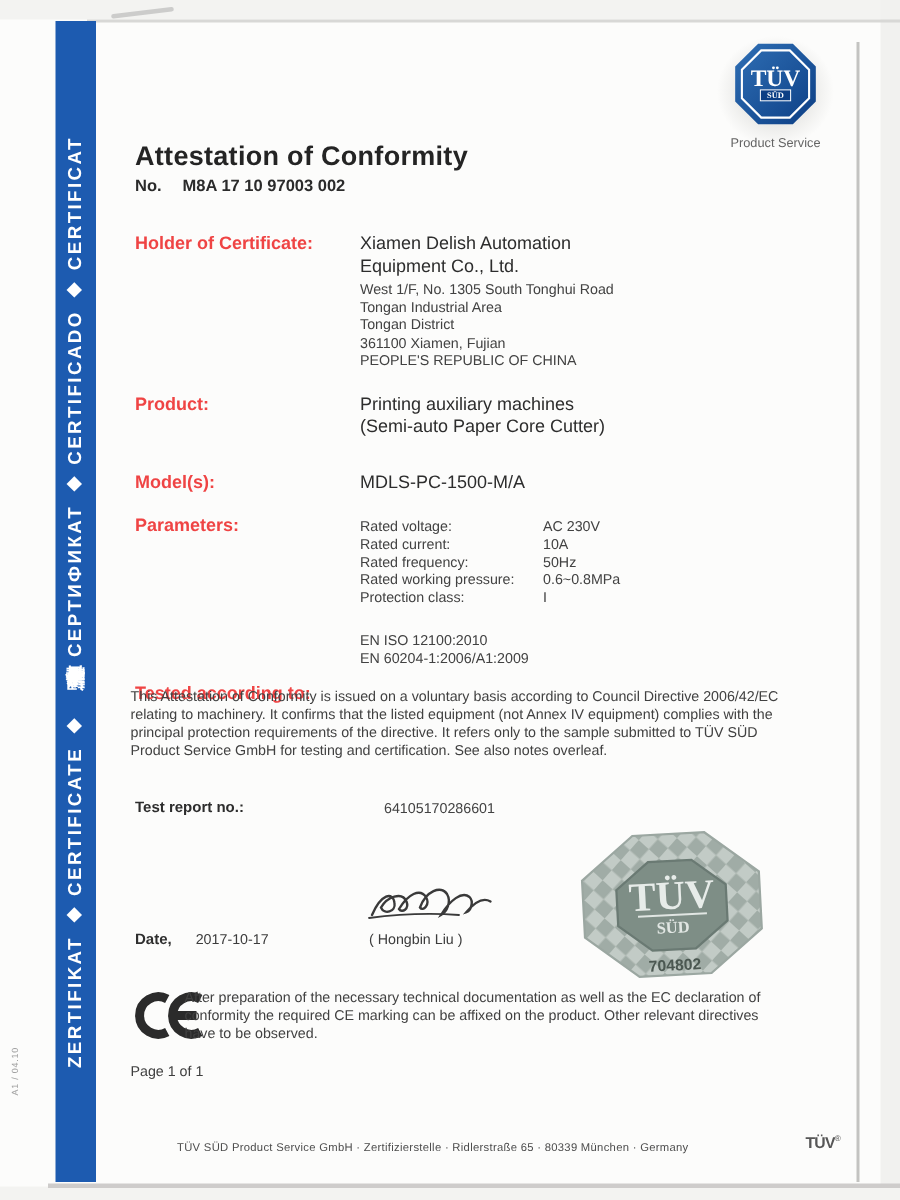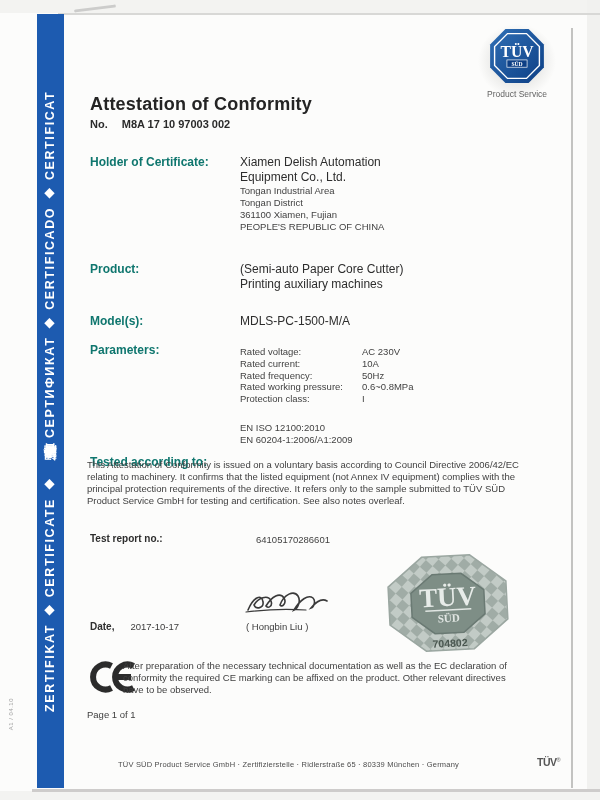--- a/index.html
+++ b/index.html
@@ -24,21 +24,21 @@
   .logo{position:absolute;left:484px;top:28px;width:66px;text-align:center;}
   .logo .halo{position:absolute;left:-6px;top:-4px;width:78px;height:74px;
       background:radial-gradient(closest-side,#d7d7d5 0%,#e8e8e6 55%,rgba(252,252,251,0) 100%);}
   .logo svg{position:relative;}
   .logo-caption{position:relative;font-size:8.5px;color:#636363;margin-top:1px;white-space:nowrap;}
   
   .abs{position:absolute;}
   .title{font-size:18px;font-weight:bold;color:#242424;letter-spacing:.2px;}
   .cert-no{font-size:11px;font-weight:bold;color:#2b2b2b;}
   .cert-no .num{margin-left:14px;}
-  .lbl{font-size:12px;font-weight:bold;color:#0f766e;}
+  .lbl{font-size:12px;font-weight:bold;color:#ef4444;}
   .lbl-sm{font-size:10px;font-weight:bold;color:#2d2d2d;}
   .val-b{font-size:12px;font-weight:normal;color:#2d2d2d;line-height:1.25;}
   .sm{font-size:9.5px;color:#424242;line-height:1.22;}
   .addr1{margin-top:3px;}
   .addr-gap{margin-top:1px;}
   .param-row{font-size:9.5px;color:#424242;line-height:1.24;}
   .param-row .pname{display:inline-block;width:122px;}
   .statement{font-size:9.5px;color:#414141;line-height:1.26;width:442px;}
   .sig-name{font-size:9.5px;color:#3c3c3c;}
   .date-line{font-size:10px;color:#2f2f2f;}
@@ -86,30 +86,31 @@
 
   <div class="abs title" style="left:90px;top:94px;">Attestation of Conformity</div>
   <div class="abs cert-no" style="left:90px;top:118px;">
     <span>No.</span><span class="num">M8A 17 10 97003 002</span>
   </div>
 
   <div class="abs lbl" style="left:90px;top:155px;">Holder of Certificate:</div>
   <div class="abs" style="left:240px;top:155px;">
     <div class="val-b">Xiamen Delish Automation</div>
     <div class="val-b">Equipment Co., Ltd.</div>
+    <div class="sm addr1">West 1/F, No. 1305 South Tonghui Road</div>
     <div class="sm">Tongan Industrial Area</div>
     <div class="sm">Tongan District</div>
     <div class="sm addr-gap">361100 Xiamen, Fujian</div>
     <div class="sm">PEOPLE'S REPUBLIC OF CHINA</div>
   </div>
 
   <div class="abs lbl" style="left:90px;top:262px;">Product:</div>
   <div class="abs" style="left:240px;top:262px;">
+    <div class="val-b">Printing auxiliary machines</div>
     <div class="val-b">(Semi-auto Paper Core Cutter)</div>
-    <div class="val-b">Printing auxiliary machines</div>
   </div>
 
   <div class="abs lbl" style="left:90px;top:314px;">Model(s):</div>
   <div class="abs val-b" style="left:240px;top:314px;">MDLS-PC-1500-M/A</div>
 
   <div class="abs lbl" style="left:90px;top:343px;">Parameters:</div>
   <div class="abs" style="left:240px;top:346px;">
     <div class="param-row">
       <span class="pname">Rated voltage:</span><span>AC 230V</span>
     </div>

